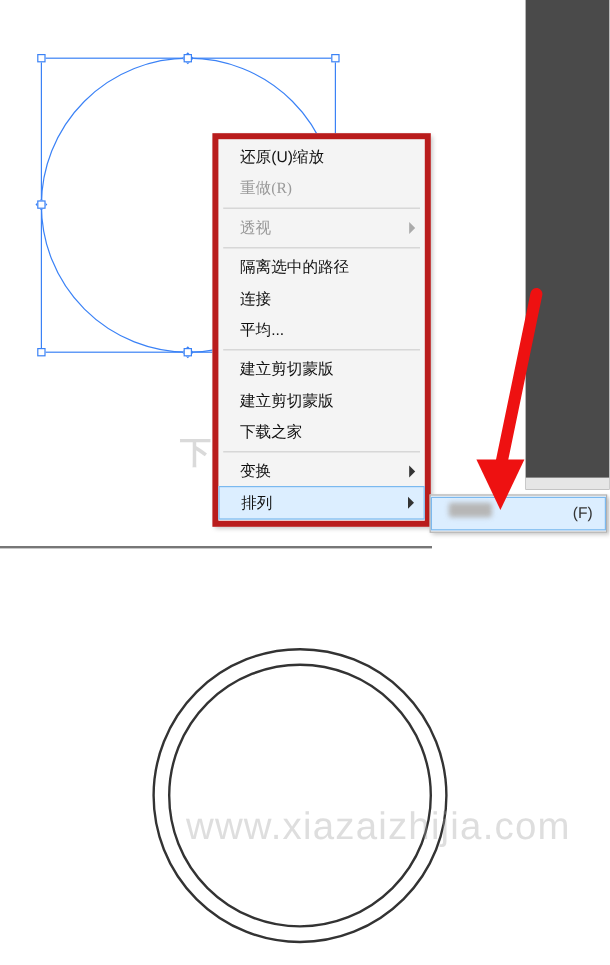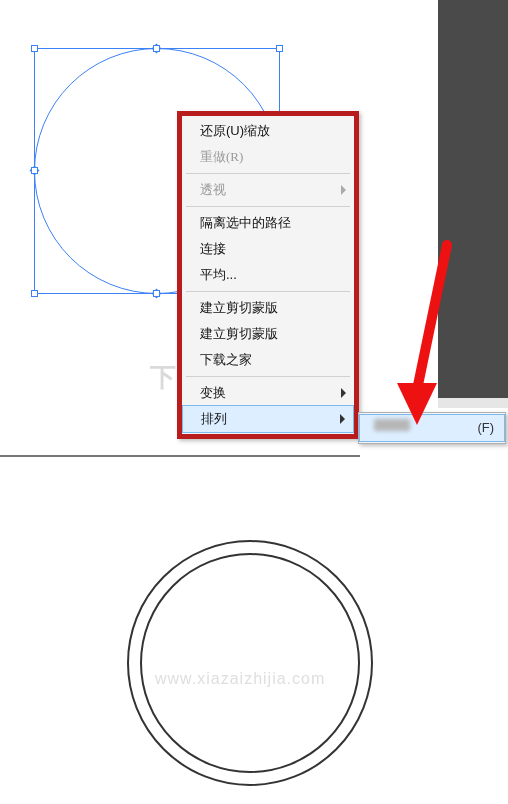--- a/index.html
+++ b/index.html
@@ -174,21 +174,21 @@
   .ring-inner {
     position: absolute;
     left: 140px; top: 553px;
     width: 220px; height: 220px;
     border: 2px solid #333;
     border-radius: 50%;
   }
   .watermark2 {
     position: absolute;
     left: 155px; top: 670px;
-    font-size: 16px;
+    font-size: 32px;
     color: rgba(160,160,160,0.35);
     pointer-events: none;
     letter-spacing: 1px;
   }
 </style>
 </head>
 <body>
 
 <div class="artboard">
   <div class="right-panel">

